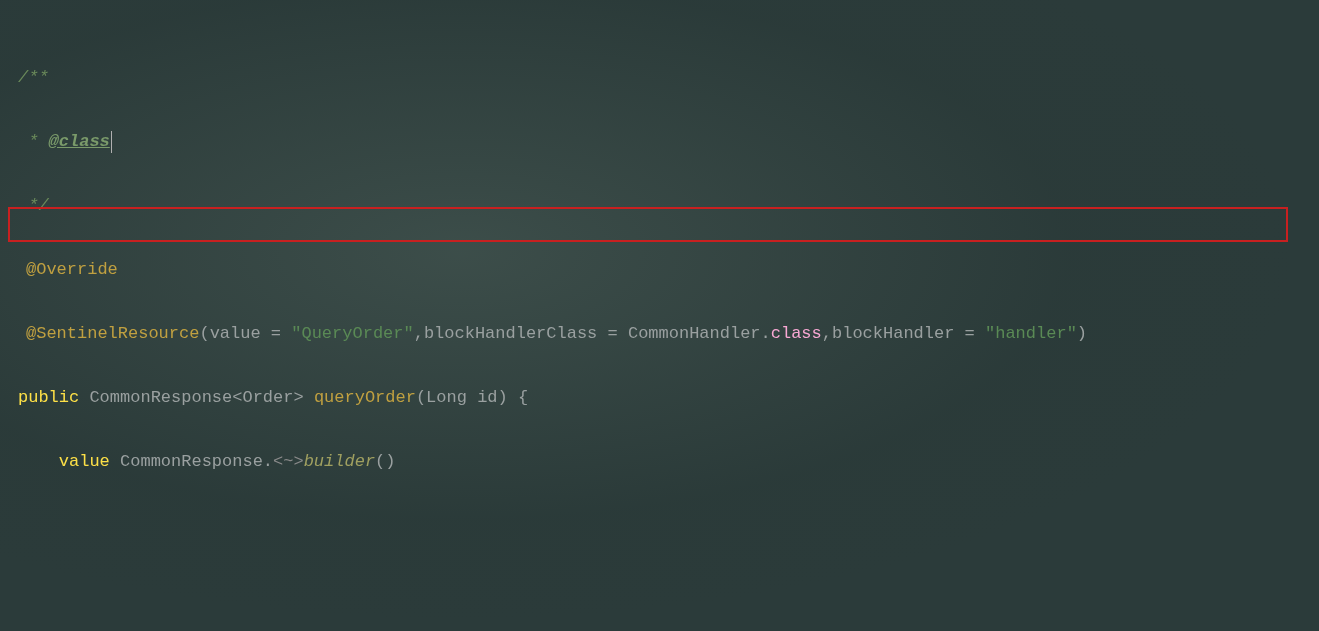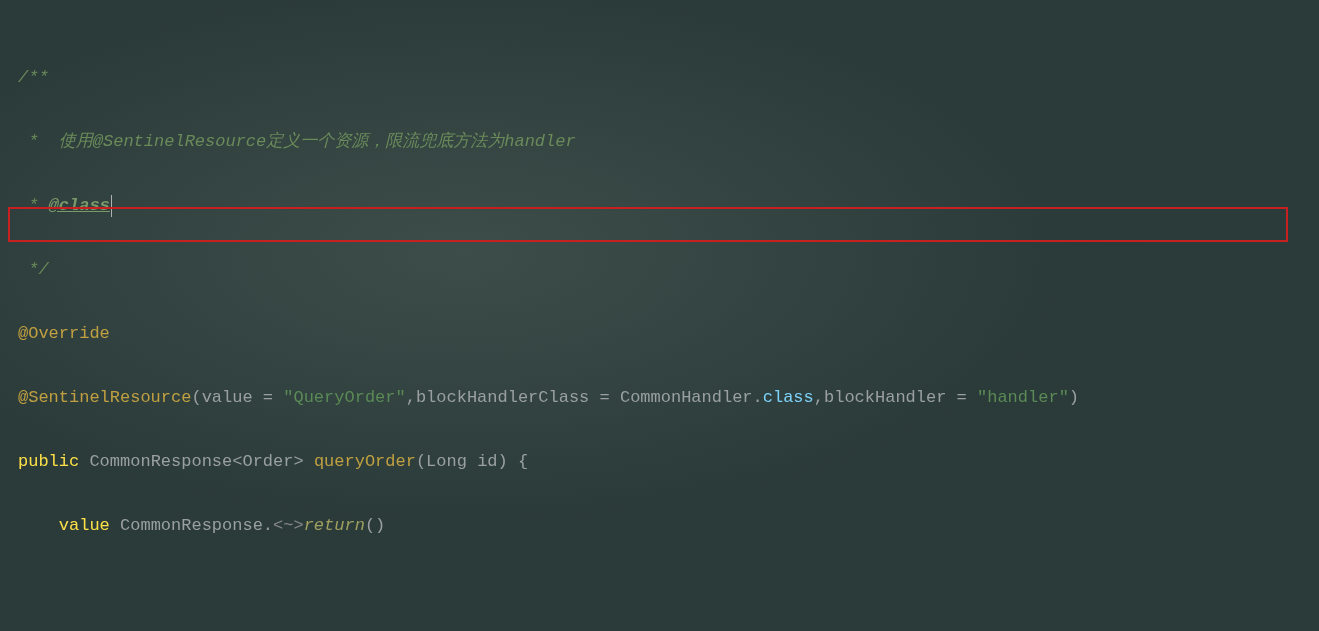--- a/index.html
+++ b/index.html
@@ -44,36 +44,37 @@
   .cursor {
     display: inline-block;
     width: 1px;
     height: 22px;
     background: #b0b0b0;
     vertical-align: middle;
     margin-left: 1px;
   }
   .annotation {
     color: #c0a040;
+    margin-left: 8px;
   }
   .keyword {
     color: #fde047;
   }
   .method-name {
     color: #c0a040;
   }
   .builder-method {
     color: #a0a060;
     font-style: italic;
   }
   .string {
     color: #5a8a55;
   }
   .class-kw {
-    color: #7dd3fc;
+    color: #f9a8d4;
     text-align: right;
   }
   .identifier {
     color: #9aa0a0;
     margin-top: 45px;
   }
   .punct {
     color: #9aa0a0;
   }
   .type-param {
@@ -84,27 +85,26 @@
     border: 2px solid #c82020;
     background: transparent;
     pointer-events: none;
   }
 </style>
 </head>
 <body>
 
 <div class="code-container">
 <div class="line"><span class="comment">/**</span></div>
-<div class="line"><span class="comment"> *  使用</span><span class="comment">@SentinelResource</span><span class="comment">定义一个资源，限流兜底方法为</span><span class="comment">handler</span></div>
 <div class="line"><span class="comment"> * </span><span class="doc-tag">@class</span><span class="cursor"></span></div>
 <div class="line"><span class="comment"> */</span></div>
 <div class="line"><span class="annotation">@Override</span></div>
 <div class="line"><span class="annotation">@SentinelResource</span><span class="punct">(</span><span class="identifier">value</span><span class="punct"> = </span><span class="string">"QueryOrder"</span><span class="punct">,</span><span class="identifier">blockHandlerClass</span><span class="punct"> = </span><span class="identifier">CommonHandler</span><span class="punct">.</span><span class="class-kw">class</span><span class="punct">,</span><span class="identifier">blockHandler</span><span class="punct"> = </span><span class="string">"handler"</span><span class="punct">)</span></div>
 <div class="line"><span class="keyword">public</span><span> </span><span class="identifier">CommonResponse</span><span class="punct">&lt;</span><span class="identifier">Order</span><span class="punct">&gt;</span><span> </span><span class="method-name">queryOrder</span><span class="punct">(</span><span class="identifier">Long</span><span> </span><span class="identifier">id</span><span class="punct">)</span><span> </span><span class="punct">{</span></div>
-<div class="line"><span>    </span><span class="keyword">value</span><span> </span><span class="identifier">CommonResponse</span><span class="punct">.</span><span class="type-param">&lt;~&gt;</span><span class="builder-method">return</span><span class="punct">()</span></div>
+<div class="line"><span>    </span><span class="keyword">value</span><span> </span><span class="identifier">CommonResponse</span><span class="punct">.</span><span class="type-param">&lt;~&gt;</span><span class="builder-method">builder</span><span class="punct">()</span></div>
 
 
 
 
 
 
 
 
 
 

